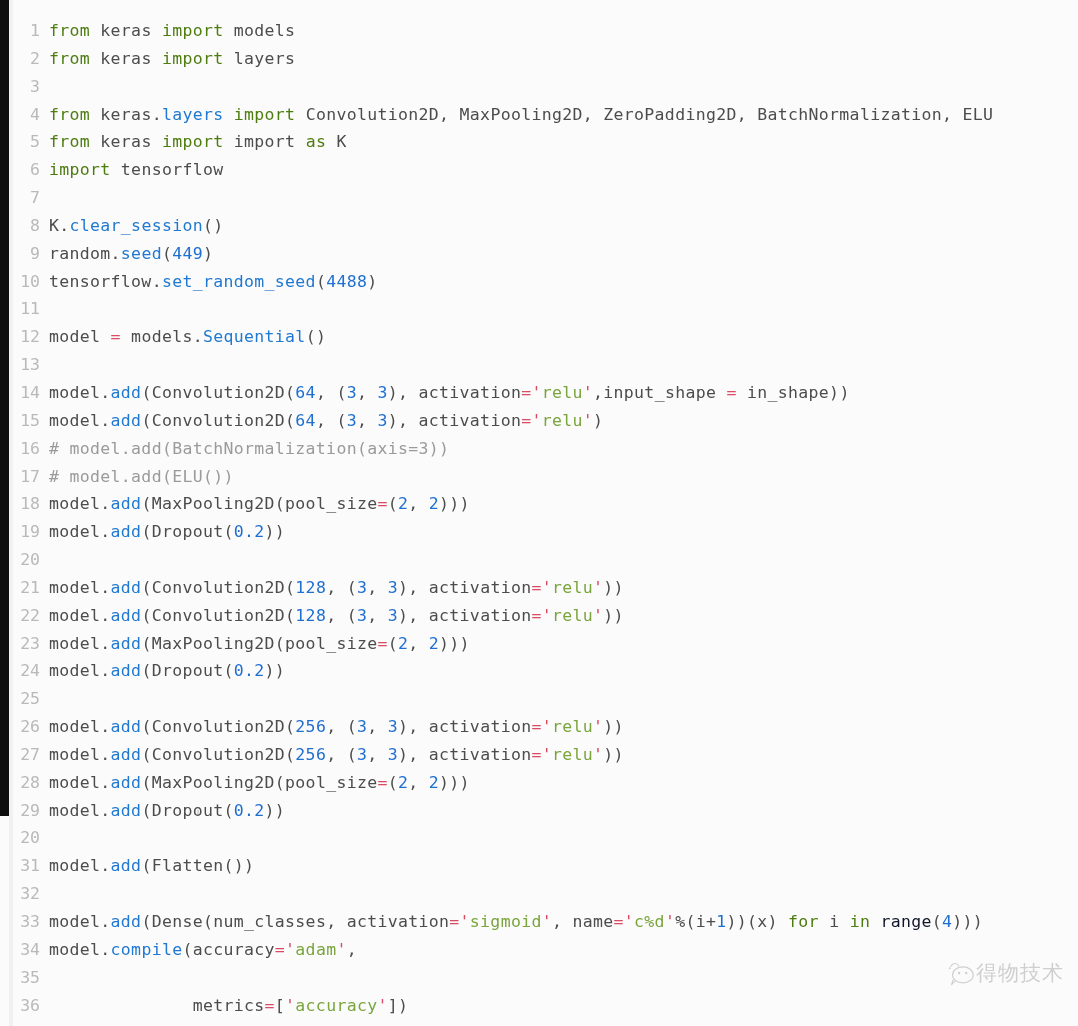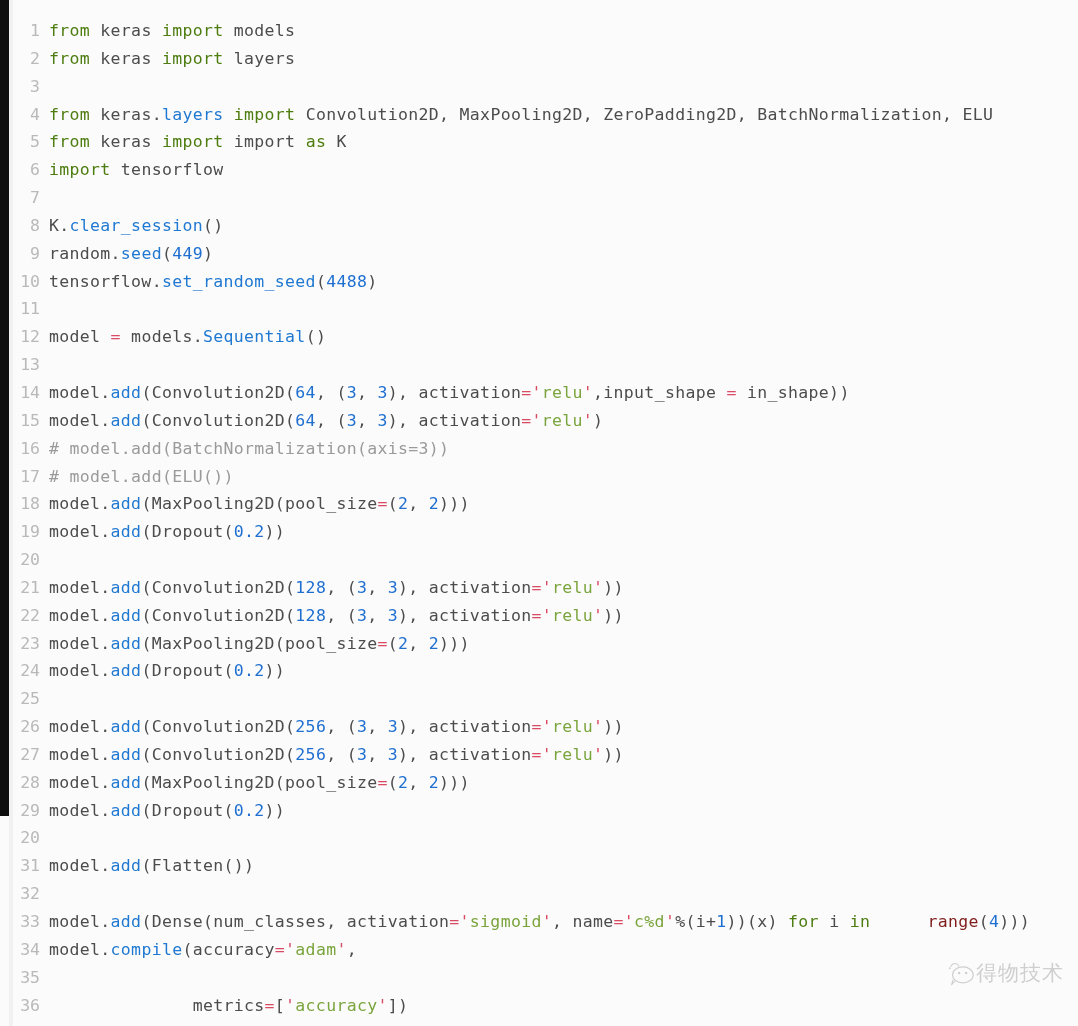--- a/index.html
+++ b/index.html
@@ -87,21 +87,21 @@
   }
 
   
   .t-kw   { color: #4d7c0f; }   
   .t-op   { color: #d94a63; }   
   .t-fn   { color: #1f78d1; }   
   .t-num  { color: #1f6fd1; }   
   .t-str  { color: #7aa43c; }   
   .t-q    { color: #d94a63; }   
   .t-com  { color: #9a9a9a; }   
-  .t-bi   { color: #7f1d1d; margin-left: 47px; }   
+  .t-bi   { color: #0f172a; }   
   .t-pl   { color: #4c4c4c; }   
 
   
   #watermark {
     position: absolute;
     right: 14px;
     bottom: 38px;
     display: flex;
     align-items: center;
     opacity: 0.30;

